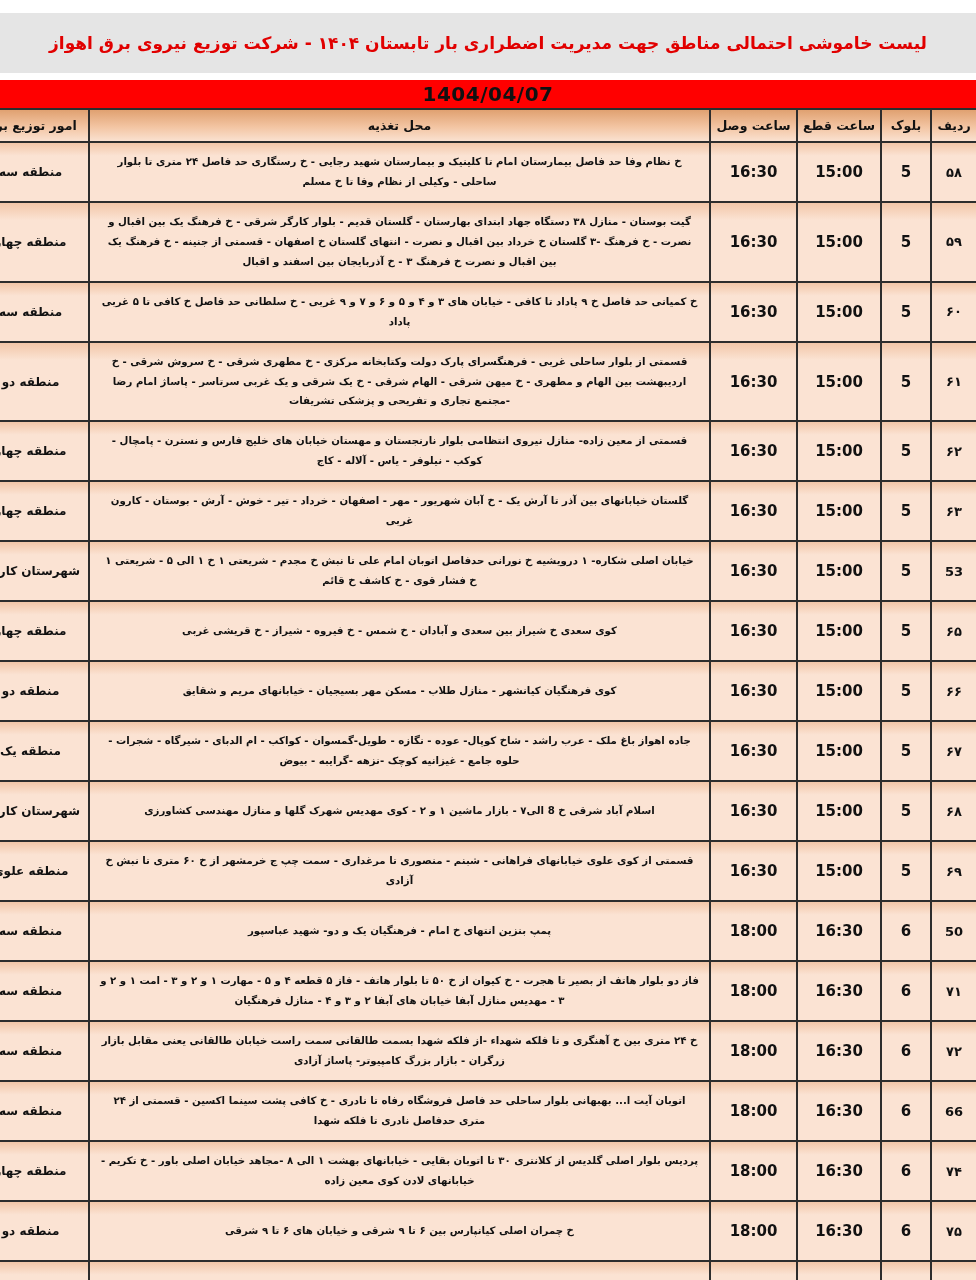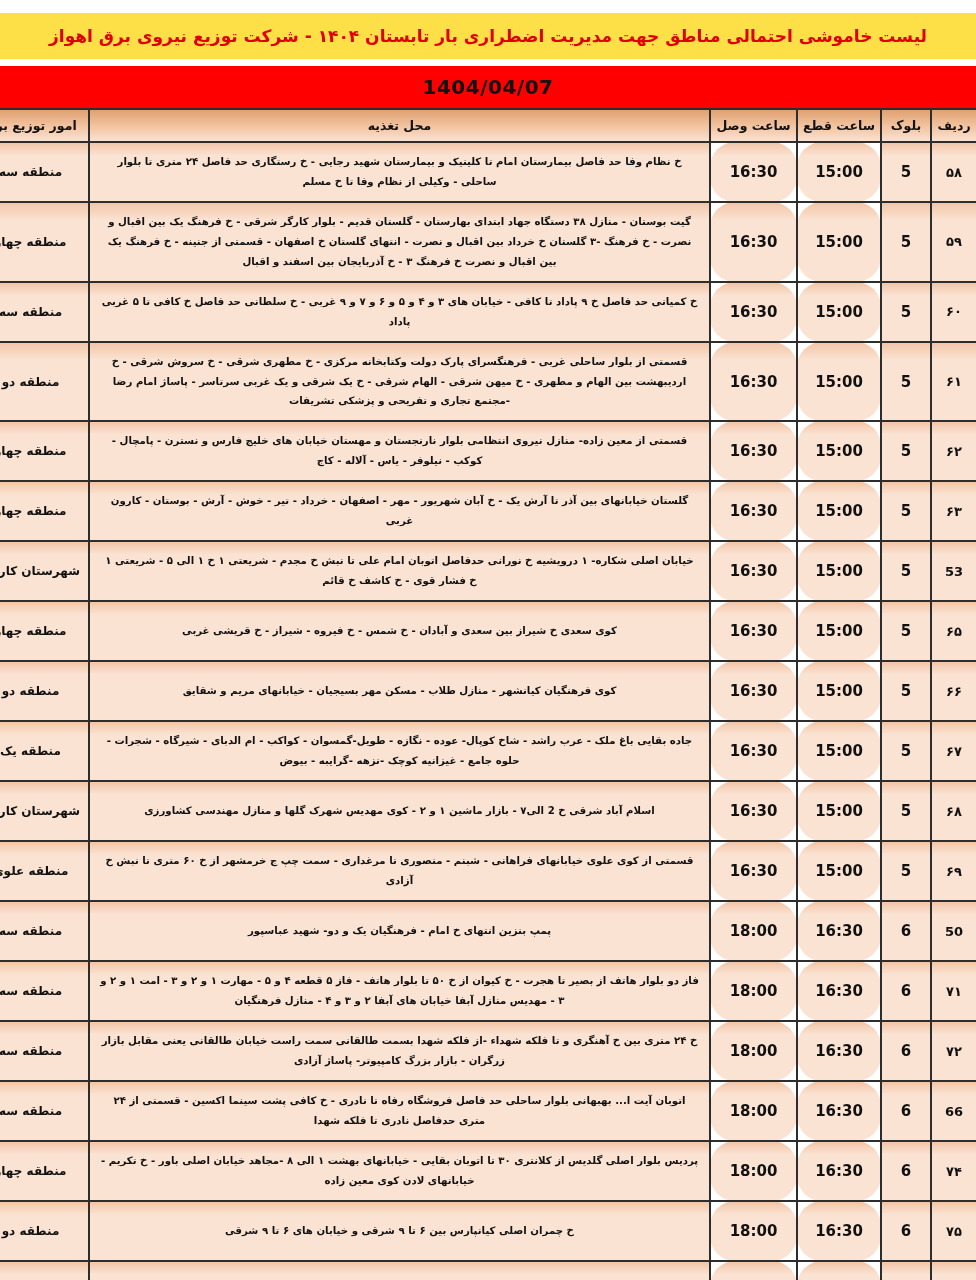--- a/index.html
+++ b/index.html
@@ -3,29 +3,29 @@
 <meta charset="utf-8">
 <style>
   html,body{margin:0;padding:0;}
   body{
     width:976px;height:1280px;overflow:hidden;background:#ffffff;
     font-family:"DejaVu Sans","Liberation Sans",sans-serif;
     position:relative;
   }
   .top-gap{height:13px;background:#ffffff;}
   .banner{
-    height:46px;background:#fde047;
+    height:60px;background:#e5e5e5;
     display:flex;align-items:center;justify-content:center;
   }
   .banner .title{
     color:#e10000;font-weight:bold;font-size:17px;direction:rtl;text-align:center;
   }
   .mid-gap{height:7px;background:#ffffff;}
   .date-band{
-    height:42px;background:#ff0000;
+    height:28px;background:#ff0000;
     display:flex;align-items:center;justify-content:center;
   }
   .date-band .date{color:#111;font-weight:bold;font-size:20px;letter-spacing:.5px;}
   .table-wrap{width:976px;overflow:hidden;}
   table.outage{
     border-collapse:collapse;table-layout:fixed;
     width:1005px;margin-left:-29px;
     direction:rtl;
   }
   table.outage td, table.outage th{
@@ -35,21 +35,21 @@
     overflow:hidden;
   }
   table.outage th{
     height:27px;
     background:linear-gradient(180deg,#e0a171 0%,#f3c5a3 55%,#fae1d0 100%);
     font-size:12.5px;font-weight:bold;padding:2px 4px;
   }
   table.outage tr.data-row{height:60px;}
   td.c-rownum{font-size:13px;font-weight:bold;}
   td.c-block{font-size:15px;font-weight:bold;}
-  td.c-time{font-size:15px;font-weight:bold;direction:ltr;border-radius:25px;}
+  td.c-time{font-size:15px;font-weight:bold;direction:ltr;}
   td.c-loc{
     font-size:10.2px;font-weight:bold;line-height:1.95;
     padding:9px 10px;
   }
   td.c-region{font-size:12px;font-weight:bold;white-space:nowrap;padding:2px 0;}
 </style>
 </head>
 <body>
 
 <div class="top-gap"></div>
@@ -155,29 +155,29 @@
     <td class="c-time">15:00</td>
     <td class="c-time">16:30</td>
     <td class="c-loc">کوی فرهنگیان کیانشهر - منازل طلاب - مسکن مهر بسیجیان - خیابانهای مریم و شقایق</td>
     <td class="c-region">منطقه دو</td>
   </tr>
         <tr class="data-row">
     <td class="c-rownum">۶۷</td>
     <td class="c-block">5</td>
     <td class="c-time">15:00</td>
     <td class="c-time">16:30</td>
-    <td class="c-loc">جاده بقایی باغ ملک - عرب راشد - شاخ کوپال- عوده - نگازه - طویل-گمسوان - کواکب - ام الدبای - شیرگاه - شجرات - حلوه جامع - غیزانیه کوچک -نزهه -گرایبه - بیوض</td>
+    <td class="c-loc">جاده اهواز باغ ملک - عرب راشد - شاخ کوپال- عوده - نگازه - طویل-گمسوان - کواکب - ام الدبای - شیرگاه - شجرات - حلوه جامع - غیزانیه کوچک -نزهه -گرایبه - بیوض</td>
     <td class="c-region">منطقه یک</td>
   </tr>
         <tr class="data-row">
     <td class="c-rownum">۶۸</td>
     <td class="c-block">5</td>
     <td class="c-time">15:00</td>
     <td class="c-time">16:30</td>
-    <td class="c-loc">اسلام آباد شرقی خ 2 الی۷ - بازار ماشین ۱ و ۲ - کوی مهدیس شهرک گلها و منازل مهندسی کشاورزی</td>
+    <td class="c-loc">اسلام آباد شرقی خ 8 الی۷ - بازار ماشین ۱ و ۲ - کوی مهدیس شهرک گلها و منازل مهندسی کشاورزی</td>
     <td class="c-region">شهرستان کارون</td>
   </tr>
         <tr class="data-row">
     <td class="c-rownum">۶۹</td>
     <td class="c-block">5</td>
     <td class="c-time">15:00</td>
     <td class="c-time">16:30</td>
     <td class="c-loc">قسمتی از کوی علوی خیابانهای فراهانی - شبنم - منصوری تا مرغداری - سمت چپ ج خرمشهر از خ ۶۰ متری تا نبش خ آزادی</td>
     <td class="c-region">منطقه علوی</td>
   </tr>

